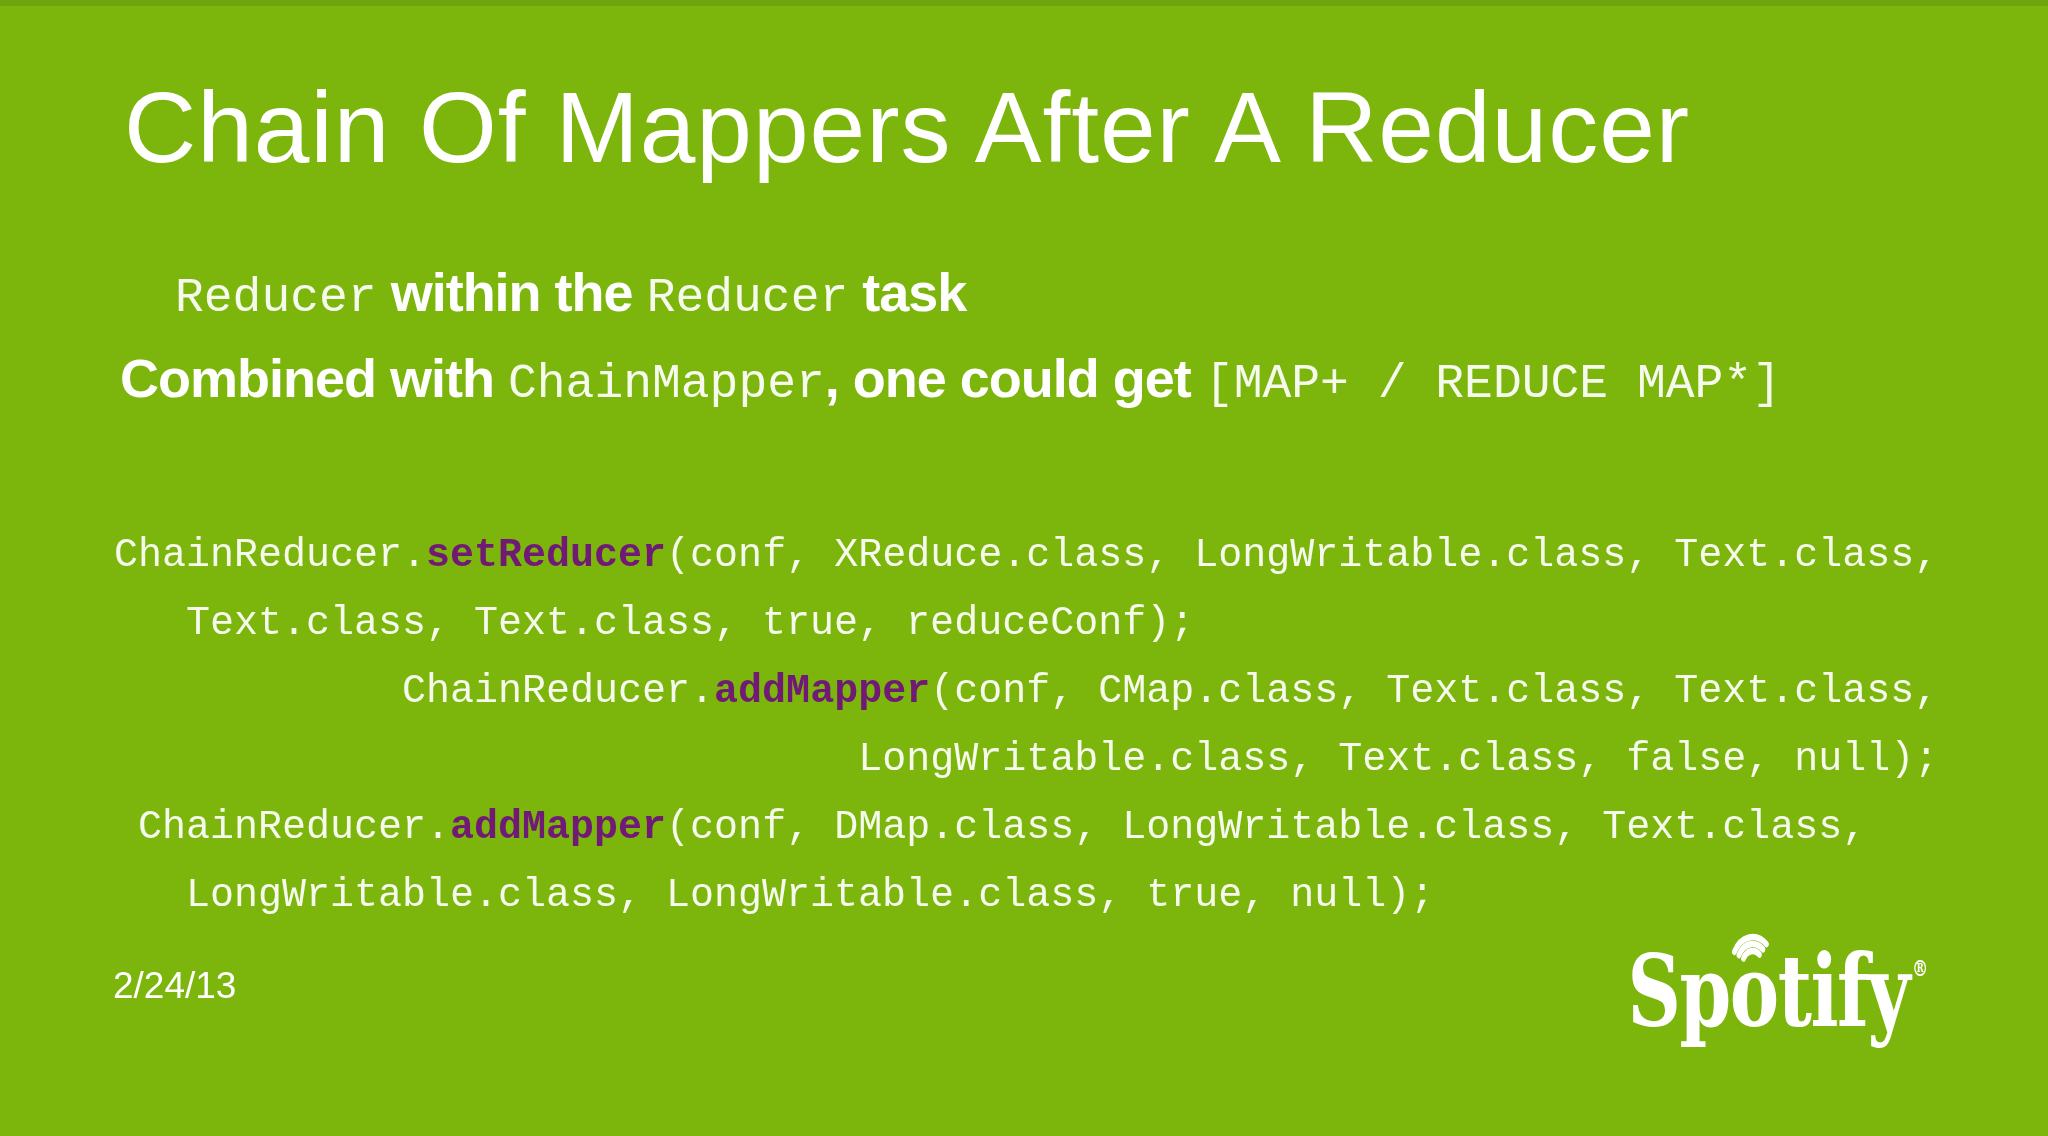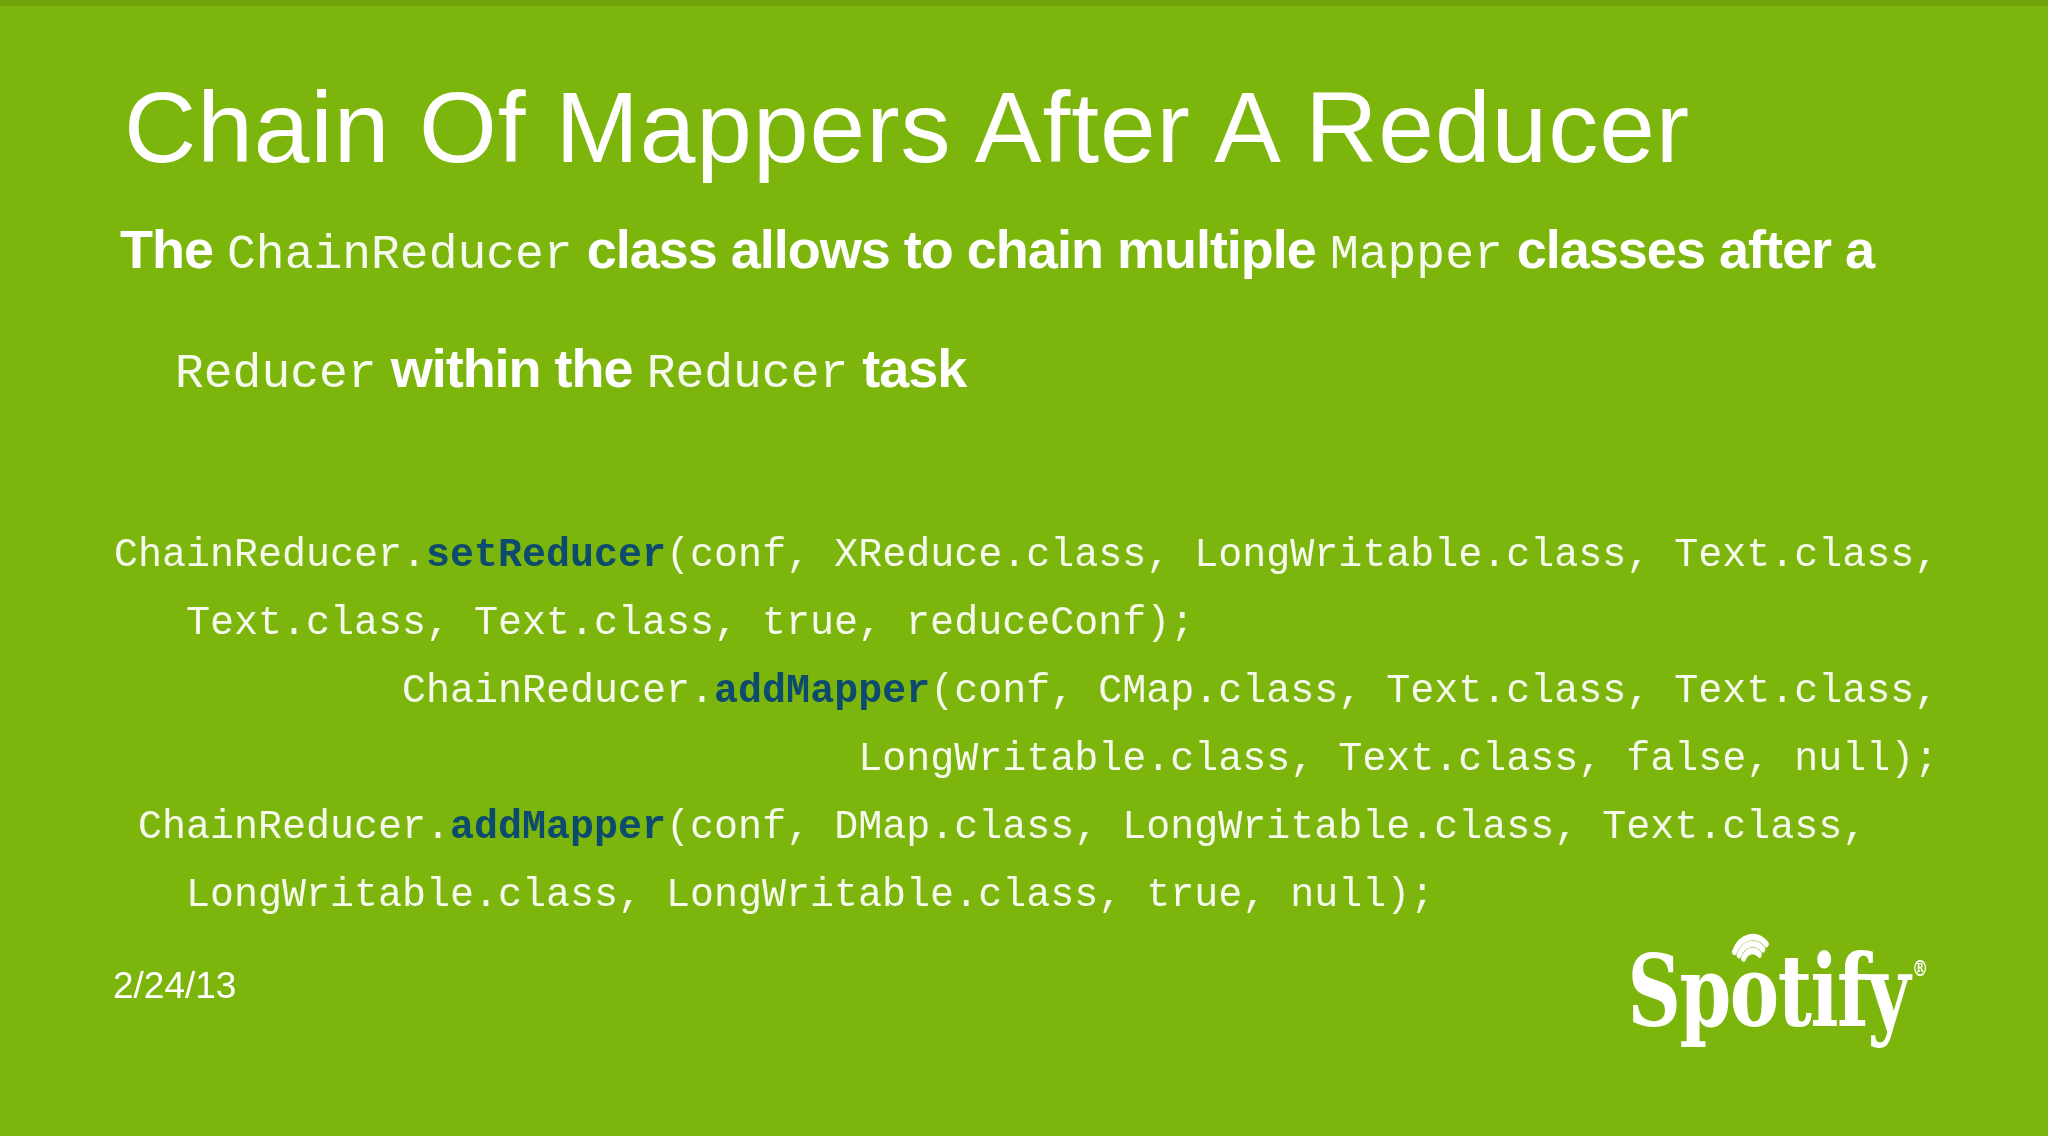--- a/index.html
+++ b/index.html
@@ -54,21 +54,21 @@
     font-family: "Liberation Mono", monospace;
     font-size: 40px;
     color: rgba(255,255,255,0.93);
   }
   .code-line {
     line-height: 68px;
     white-space: pre;
   }
   .code-bold {
     font-weight: bold;
-    color: #0c4a6e;
+    color: #701a75;
   }
   .date {
     position: absolute;
     left: 113px; top: 965px;
     font-size: 37px;
     font-weight: normal;
   }
   .spotify-logo {
     position: absolute;
     top: 941px; right: 120px;
@@ -99,22 +99,24 @@
 </style>
 </head>
 <body style="background: rgb(124, 182, 12); color: rgb(255, 255, 255);">
 
 <div class="top-strip" style="background: rgb(111, 164, 10);"></div>
 
 <h1 class="title" style="margin:16px;">Chain Of Mappers After A Reducer</h1>
 
 <div class="body-text">
     <div class="paragraph">
-      <div class="body-line" style="padding-left: 0px;"><span class="sans">The </span><span class="mono">ChainReducer</span><span class="sans"> class allows to chain multiple </span><span class="mono">Mapper</span><span class="sans"> classes after a</span></div>
       <div class="body-line" style="padding-left: 55px; margin-top: 43px;"><span class="mono">Reducer</span><span class="sans"> within the </span><span class="mono">Reducer</span><span class="sans"> task</span></div>
+    </div>
+    <div class="paragraph">
+      <div class="body-line" style="padding-left: 0px;"><span class="sans">Combined with </span><span class="mono">ChainMapper</span><span class="sans">, one could get </span><span class="mono">[MAP+ / REDUCE MAP*]</span></div>
     </div>
   </div>
 
 <div class="code-block">
     <div class="code-line" style="padding-left: 0px;"><span>ChainReducer.</span><span class="code-bold">setReducer</span><span>(conf, XReduce.class, LongWritable.class, Text.class,</span></div>
     <div class="code-line" style="padding-left: 72px;"><span>Text.class, Text.class, true, reduceConf);</span></div>
     <div class="code-line" style="padding-left: 24px; text-align: right;"><span>ChainReducer.</span><span class="code-bold">addMapper</span><span>(conf, CMap.class, Text.class, Text.class,</span></div>
     <div class="code-line" style="padding-left: 72px; text-align: right;"><span>LongWritable.class, Text.class, false, null);</span></div>
     <div class="code-line" style="padding-left: 24px;"><span>ChainReducer.</span><span class="code-bold">addMapper</span><span>(conf, DMap.class, LongWritable.class, Text.class,</span></div>
     <div class="code-line" style="padding-left: 72px;"><span>LongWritable.class, LongWritable.class, true, null);</span></div>

